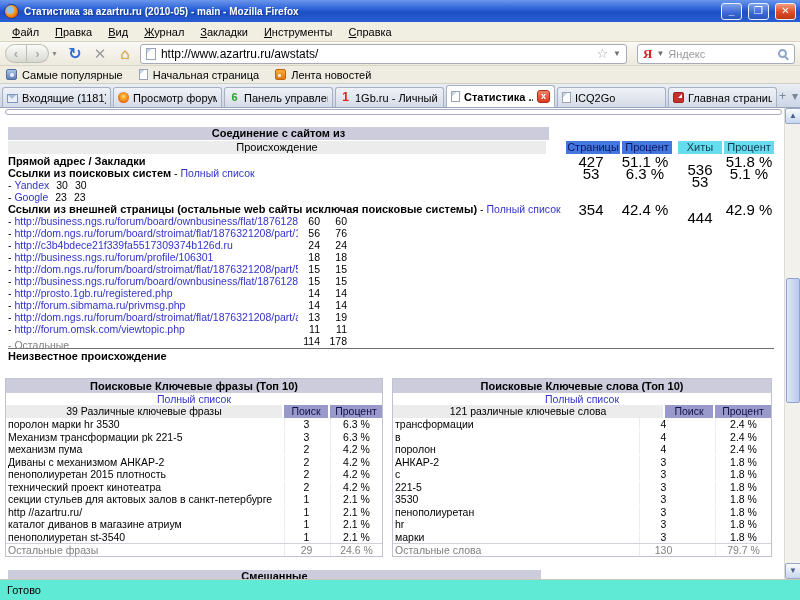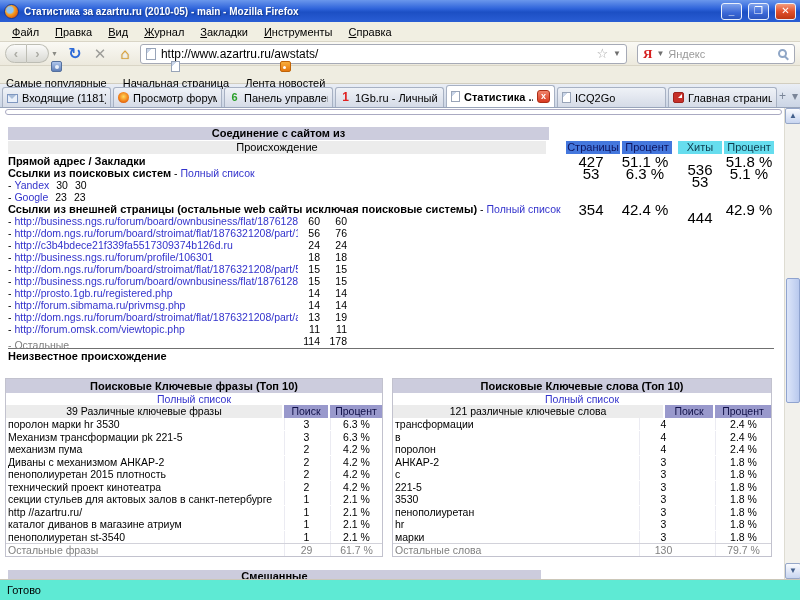--- a/index.html
+++ b/index.html
@@ -37,21 +37,21 @@
   .star-icon { color:#A9A9A9; font-size:13px; line-height:13px; }
   .caret-down { color:#6E6E6E; font-size:8px; }
   .searchbox { width:158px; height:20px; background:#fff; border:1px solid #A6AAB6; border-radius:3px; display:flex; align-items:center; padding:0 5px; gap:4px; margin-left:6px; flex:none; }
   .ya-icon { color:#D51E1E; font-weight:bold; font-size:13px; font-family:"Liberation Serif","DejaVu Serif",serif; }
   .search-text { flex:1; color:#9A9A9A; font-size:11px; }
   .mag-icon { width:9px; height:9px; border:2px solid #8FA6C6; border-radius:50%; position:relative; flex:none; margin-right:2px; }
   .mag-icon::after { content:""; position:absolute; width:5px; height:2px; background:#8FA6C6; transform:rotate(45deg); right:-4px; bottom:-3px; }
 
   
   .bookmarksbar { height:18px; background:#EFEDE1; border-bottom:1px solid #D2CEC0; display:flex; align-items:center; padding-left:6px; gap:16px; font-size:11px; }
-  .bm-item { display:flex; align-items:center; gap:5px;flex-direction:column; }
+  .bm-item { display:flex; align-items:center; gap:5px; }
 
   
   .ico { width:11px; height:11px; flex:none; position:relative; }
   .ico-mostvisited { border-radius:2px; background:linear-gradient(#AFC6EC,#5F7FB8); border:1px solid #54709E; }
   .ico-mostvisited::after { content:""; position:absolute; left:3px; top:3px; width:4px; height:4px; border-radius:50%; background:#E9F0FA; }
   .ico-page { width:9px; height:11px; background:linear-gradient(135deg,#C9D5E8 0 3px,#fff 3px); border:1px solid #98A4B8; }
   .ico-rss { border-radius:2px; background:linear-gradient(#F9AE3C,#E4770F); border:1px solid #C06408; }
   .ico-rss::after { content:""; position:absolute; left:2px; bottom:2px; width:3px; height:3px; border-radius:50%; background:#fff; }
   .ico-mail { height:9px; margin-top:1px; background:#EAF0FA; border:1px solid #7F97C0; }
   .ico-mail::before { content:""; position:absolute; left:0; top:0; border-left:4px solid transparent; border-right:4px solid transparent; border-top:4px solid #A9BDDA; }
@@ -428,21 +428,21 @@
                 <div class="kw-n kw-n2">2.1 %</div>
               </div>
               <div class="kw-row">
                 <div class="kw-phrase">пенополиуретан st-3540</div>
                 <div class="kw-n kw-n1">1</div>
                 <div class="kw-n kw-n2">2.1 %</div>
               </div>
               <div class="kw-row kw-footer">
                 <div class="kw-phrase">Остальные фразы</div>
                 <div class="kw-n kw-n1">29</div>
-                <div class="kw-n kw-n2">61.7 %</div>
+                <div class="kw-n kw-n2">24.6 %</div>
               </div>
             </div>
         </div>
         <div class="kwt kwt-right">
           <div class="kw-band">Поисковые Ключевые слова (Топ 10)</div>
           <div class="kw-link-line"><a class="lnk" href="#">Полный список</a></div>
           <div class="kw-head">
             <div class="kw-label-h">121 различные ключевые слова</div>
             <div class="kw-nh kw-nh1">Поиск</div>
             <div class="kw-nh kw-nh2">Процент</div>

